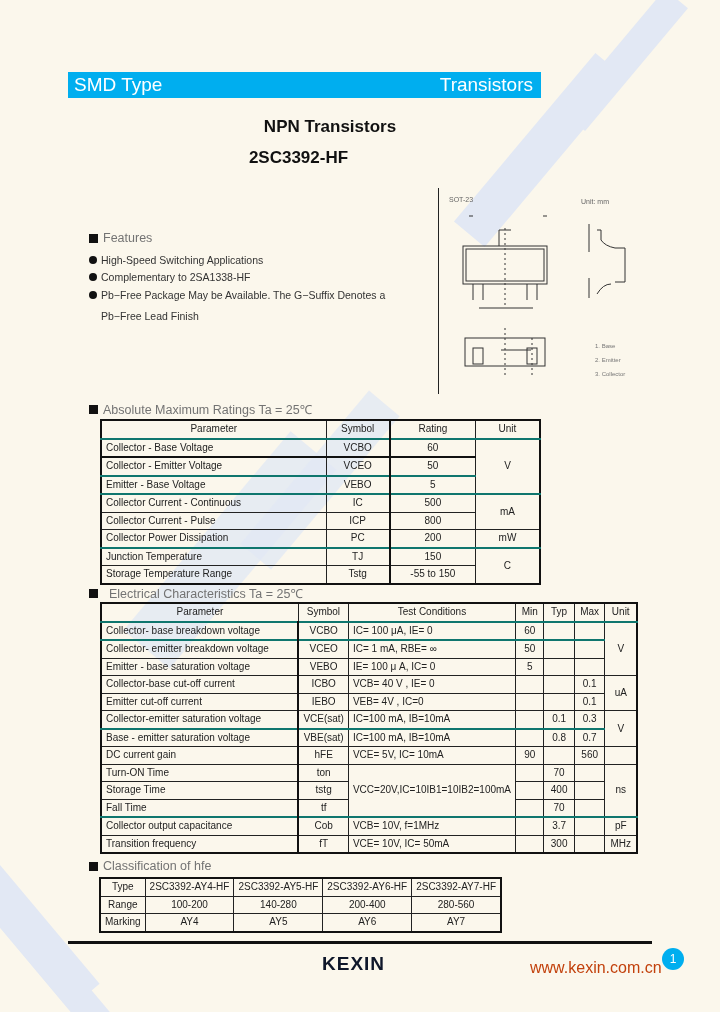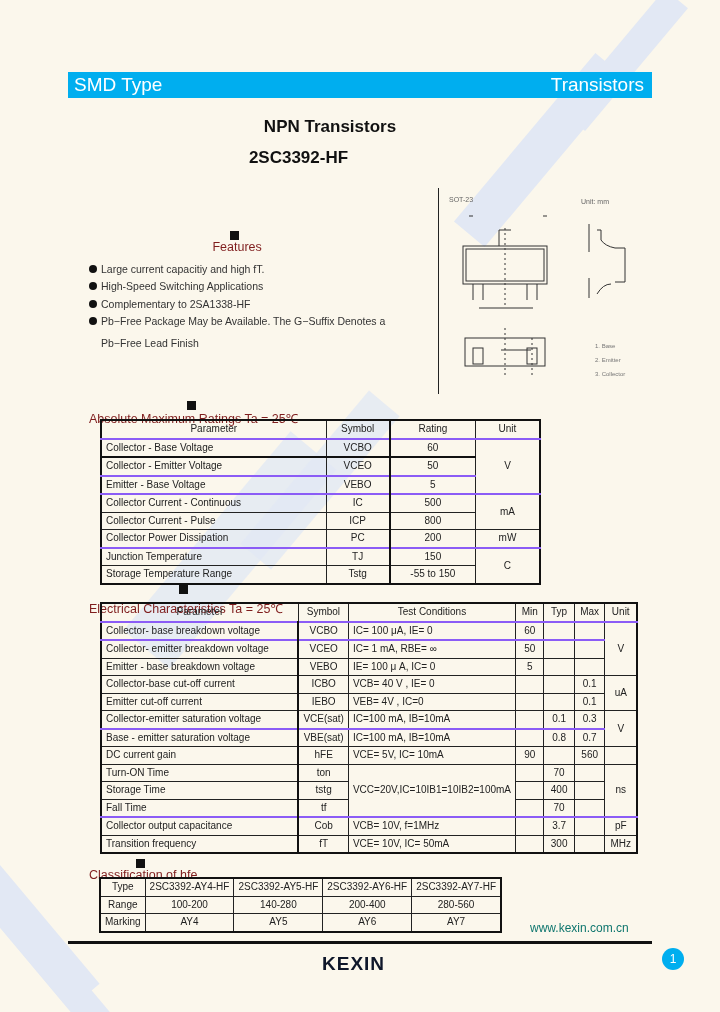--- a/index.html
+++ b/index.html
@@ -6,54 +6,54 @@
   body {
     width: 720px; height: 1012px; position: relative; overflow: hidden;
     background: #fbf7ec;
     font-family: "Liberation Sans", sans-serif;
     color: #111;
   }
   .wm { position: absolute; background: #e2e8f4; z-index: 0; }
   .abs { position: absolute; z-index: 1; }
 
   .header-bar {
-    left: 68px; top: 72px; width: 584px; height: 26px;
+    left: 68px; top: 72px; width: 473px; height: 26px;
     background: #00aeef; color: #fff;
     display: flex; justify-content: space-between; align-items: center;
     font-size: 19px; padding: 0 0 0 6px; box-sizing: border-box;
   }
   .header-bar span:last-child { padding-right: 8px; }
 
   .title1 { top: 117px; left: 0; width: 660px; text-align: center; font-weight: bold; font-size: 17px; }
   .title2 { top: 148px; left: 0; width: 597px; text-align: center; font-weight: bold; font-size: 17px; }
 
-  .section-h { font-size: 12.5px; display: flex; align-items: center; color: #7f1d1d; flex-direction: column; }
+  .section-h { font-size: 12.5px; display: flex; align-items: center; color: #737373; }
   .sq { display: inline-block; width: 9px; height: 9px; background: #111; margin-right: 5px; }
 
   .features { left: 89px; top: 231px; font-size: 10.5px; color: #333; }
   .features ul { list-style: none; margin: 6px 0 0 0; padding: 0; }
   .features li { height: 17.5px; display: flex; align-items: center; }
   .features li .dot { width: 8px; height: 8px; border-radius: 50%; background: #111; display: inline-block; margin-right: 4px; }
   .features li.cont { padding-left: 12px; margin-top: 4px; }
 
   .diagram { left: 438px; top: 188px; width: 210px; height: 206px; border-left: 1.5px solid #222; }
   .diagram svg { position: absolute; left: 0; top: 0; }
   .pkg-label { position: absolute; font-size: 7px; color: #666; }
 
   table { border-collapse: collapse; font-size: 10px; color: #222; }
   td, th { border: 1px solid #222; font-weight: normal; padding: 0 4px; height: 16.5px; line-height: 16px; white-space: nowrap; }
   th { text-align: center; }
   .c { text-align: center; }
-  .thick-b { border-bottom: 2px solid #8b5cf6; }
+  .thick-b { border-bottom: 2px solid #0f766e; }
   .thick-r { border-right: 2px solid #111; }
   table.outer { border: 2px solid #111; }
 
   .footer-line { left: 68px; top: 941px; width: 584px; height: 3px; background: #111; }
   .logo { left: 322px; top: 953px; font-size: 19px; font-weight: bold; color: #0f172a; letter-spacing: 1px; }
-  .url { left: 530px; top: 921px; font-size: 12px; color: #0f766e; }
+  .url { left: 530px; top: 959px; font-size: 16px; color: #c2410c; }
   .pagenum { left: 662px; top: 948px; width: 22px; height: 22px; border-radius: 50%; background: #00aeef; color: #fff; font-size: 12px; display: flex; align-items: center; justify-content: center; }
 </style>
 </head>
 <body>
 
 <div class="wm" style="left:520px;top:40px;width:40px;height:220px;transform:rotate(40deg);"></div>
 <div class="wm" style="left:610px;top:-20px;width:30px;height:160px;transform:rotate(40deg);"></div>
 <div class="wm" style="left:200px;top:420px;width:60px;height:260px;transform:rotate(40deg);opacity:0.8;"></div>
 <div class="wm" style="left:300px;top:380px;width:40px;height:200px;transform:rotate(40deg);opacity:0.8;"></div>
 <div class="wm" style="left:40px;top:880px;width:30px;height:180px;transform:rotate(-40deg);"></div>
@@ -66,24 +66,20 @@
 
 <div class="abs title1">NPN  Transistors</div>
 <div class="abs title2">2SC3392-HF</div>
 
 <div class="abs features">
   <div class="section-h">
     <span class="sq"></span>
     <span>Features</span>
   </div>
   <ul>
-    <li>
-        <span class="dot"></span>
-        <span>Large current capacitiy and high fT.</span>
-      </li>
     <li>
         <span class="dot"></span>
         <span>High-Speed Switching Applications</span>
       </li>
     <li>
         <span class="dot"></span>
         <span>Complementary to 2SA1338-HF</span>
       </li>
     <li>
         <span class="dot"></span>
@@ -233,21 +229,21 @@
     </tr>
     <tr>
       <td class="thick-r">Collector- emitter breakdown voltage</td>
           <td class="c">VCEO</td>
           <td>IC= 1 mA,  RBE= ∞</td>
       <td class="c">50</td>
           <td class="c"></td>
           <td class="c"></td>
     </tr>
     <tr>
-      <td class="thick-r">Emitter - base breakdown voltage</td>
+      <td class="thick-r">Emitter - base saturation voltage</td>
           <td class="c">VEBO</td>
           <td>IE= 100 μ A,  IC= 0</td>
       <td class="c">5</td>
           <td class="c"></td>
           <td class="c"></td>
     </tr>
     <tr>
       <td class="thick-r">Collector-base cut-off current</td>
           <td class="c">ICBO</td>
           <td>VCB= 40 V , IE= 0</td>

